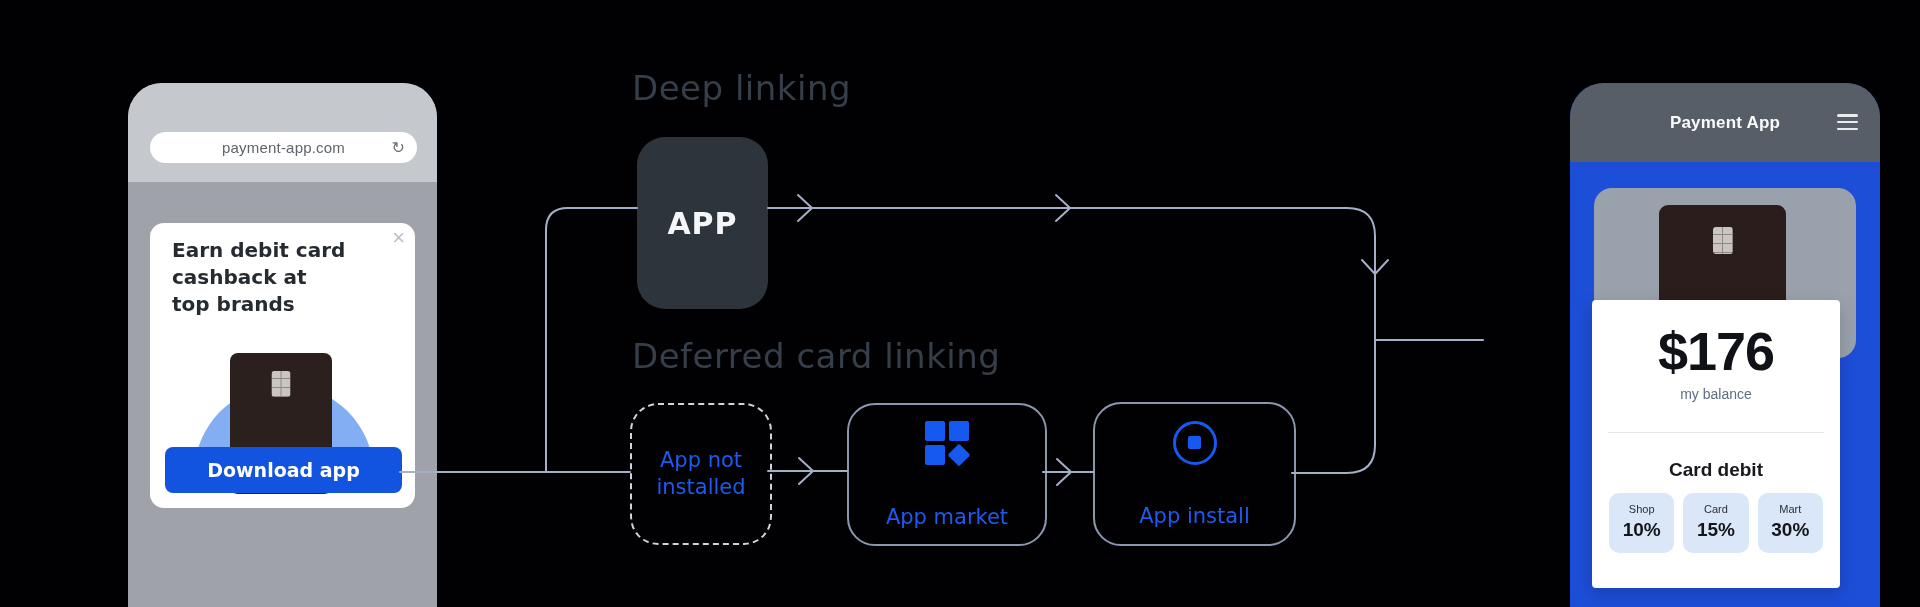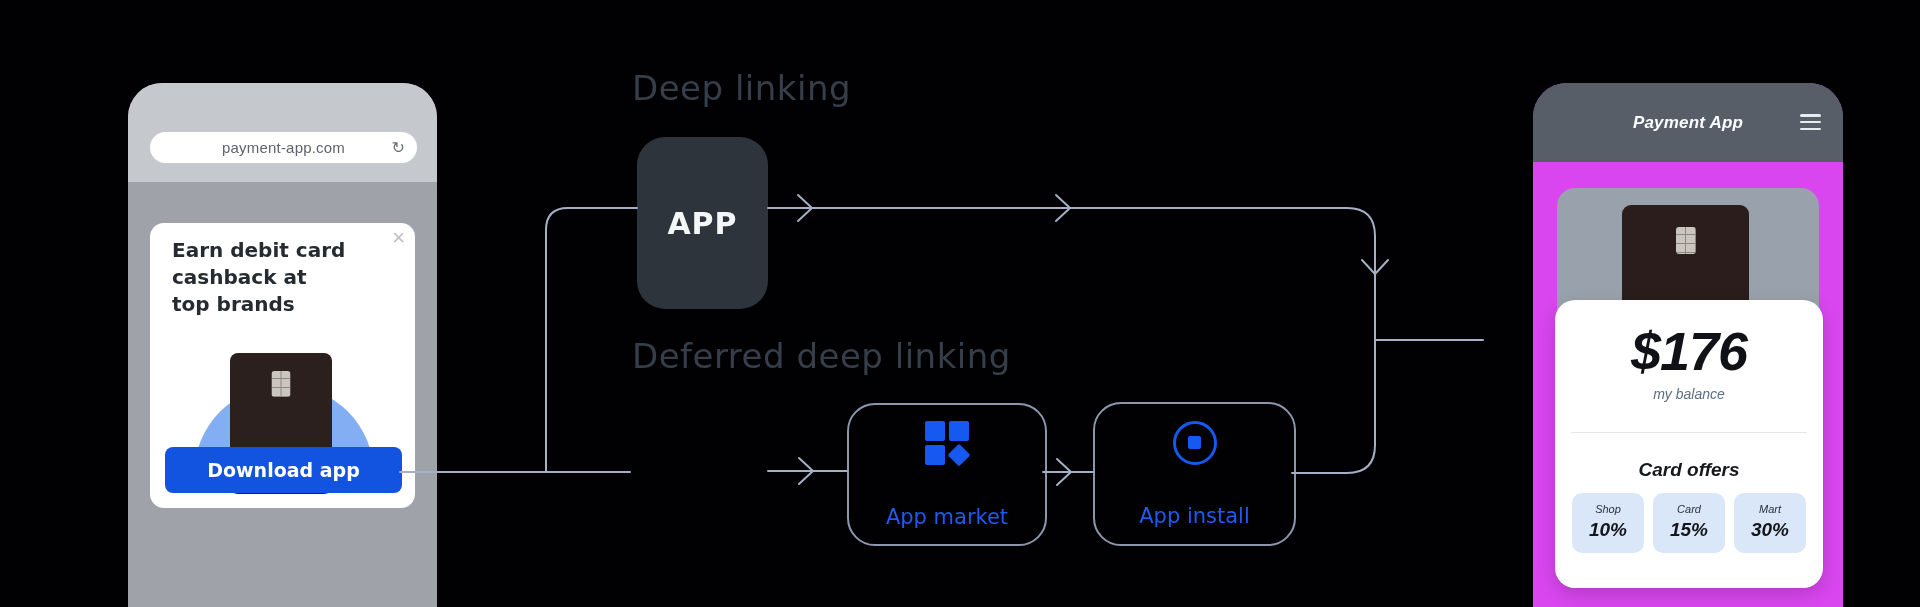--- a/index.html
+++ b/index.html
@@ -45,29 +45,29 @@
   .node-market{left:847px;top:403px;width:196px;height:139px;}
   .node-install{left:1093px;top:402px;width:199px;height:140px;}
   .node-label{font-size:21px;font-weight:500;}
   .market-icon{display:grid;grid-template-columns:20px 20px;grid-template-rows:20px 20px;gap:4px;margin-bottom:12px;}
   .market-icon .sq{background:#1659F0;border-radius:2px;}
   .market-icon .diamond{background:#1659F0;border-radius:2px;transform:rotate(45deg) scale(.8);}
   .install-icon{width:38px;height:38px;border:3px solid #1659F0;border-radius:50%;display:flex;align-items:center;justify-content:center;margin-bottom:11px;}
   .install-icon .sq{width:13px;height:13px;background:#1659F0;border-radius:2px;}
 
   
-  .phone-right{left:1533px;top:83px;width:310px;height:524px;background:#d946ef;border-radius:34px 34px 0 0;z-index:10;font-style:italic;}
+  .phone-right{left:1570px;top:83px;width:310px;height:524px;background:#1d4ed8;border-radius:34px 34px 0 0;z-index:10;}
   .app-header{left:0;top:0;width:310px;height:79px;background:#575E67;border-radius:34px 34px 0 0;display:flex;align-items:center;justify-content:center;}
   .app-header-title{font-size:17px;font-weight:700;color:#FAFBFC;letter-spacing:.2px;}
   .hamburger{position:absolute;right:22px;top:31px;width:21px;height:16px;display:flex;flex-direction:column;justify-content:space-between;cursor:pointer;}
   .hamburger i{display:block;height:2.5px;background:#E9ECEF;border-radius:2px;}
   .gray-card{left:24px;top:105px;width:262px;height:170px;background:#99A2AC;border-radius:18px;}
   .debit-card2{left:89px;top:122px;width:127px;height:112px;background:#2A1D1B;border-radius:9px;}
   .debit-card2 .chip{width:20px;height:27px;top:22px;}
-  .white-card{left:22px;top:217px;width:268px;height:288px;background:#fff;border-radius:20px;box-shadow:0 6px 18px rgba(0,0,0,.18);}
+  .white-card{left:22px;top:217px;width:248px;height:288px;background:#fff;border-radius:4px;box-shadow:0 6px 18px rgba(0,0,0,.18);}
   .balance-amount{margin-top:20px;text-align:center;font-size:54px;font-weight:700;color:#101217;letter-spacing:-1px;}
   .balance-label{margin-top:4px;text-align:center;font-size:14px;color:#5C6D83;}
   .divider{margin:30px 16px 0 16px;height:1px;background:#E4E7EA;}
   .offers-title{margin-top:26px;text-align:center;font-size:19px;font-weight:700;color:#17191D;}
   .offers-row{display:flex;gap:9px;padding:0 17px;margin-top:12px;}
   .offer-tile{flex:1;background:#D9E7F9;border-radius:10px;text-align:center;padding:10px 0 12px 0;cursor:pointer;}
   .offer-name{font-size:11px;color:#2A2F36;}
   .offer-value{margin-top:4px;font-size:19px;font-weight:700;color:#14161A;}
 </style>
 </head>
@@ -95,26 +95,32 @@
         <div class="semicircle"></div>
       </div>
       <div class="abs debit-card">
         <div class="chip"></div>
       </div>
       <div class="abs download-btn">
         <span>Download app</span>
       </div>
     </div>
   </div>
-  <div class="abs flow-title title-deferred">Deferred deep linking</div>
+  <div class="abs flow-title title-deferred">Deferred card linking</div>
 
   <div class="abs app-node">
     <span>APP</span>
   </div>
 
+  <div class="abs flow-node node-dashed">
+    <div class="node-label">
+      <div>App not</div>
+      <div>installed</div>
+    </div>
+  </div>
 
   <div class="abs flow-node node-solid node-market">
     <div class="market-icon">
       <div class="sq"></div>
         <div class="sq"></div>
         <div class="sq"></div>
         <div class="diamond"></div>
     </div>
     <div class="node-label">App market</div>
   </div>
@@ -136,21 +142,21 @@
         </div>
     </div>
     <div class="abs gray-card"></div>
     <div class="abs debit-card2">
       <div class="chip"></div>
     </div>
     <div class="abs white-card">
       <div class="balance-amount">$176</div>
       <div class="balance-label">my balance</div>
       <div class="divider"></div>
-      <div class="offers-title">Card offers</div>
+      <div class="offers-title">Card debit</div>
       <div class="offers-row">
         <div class="offer-tile">
           <div class="offer-name">Shop</div>
           <div class="offer-value">10%</div>
         </div>
         <div class="offer-tile">
           <div class="offer-name">Card</div>
           <div class="offer-value">15%</div>
         </div>
         <div class="offer-tile">

